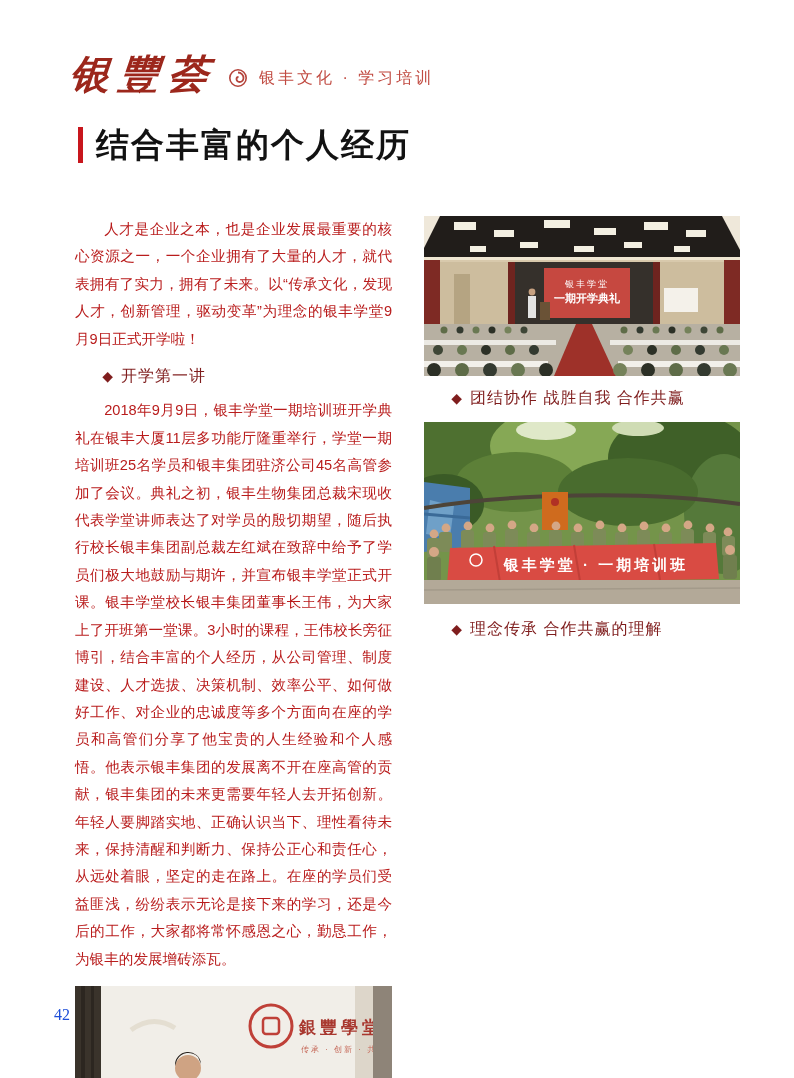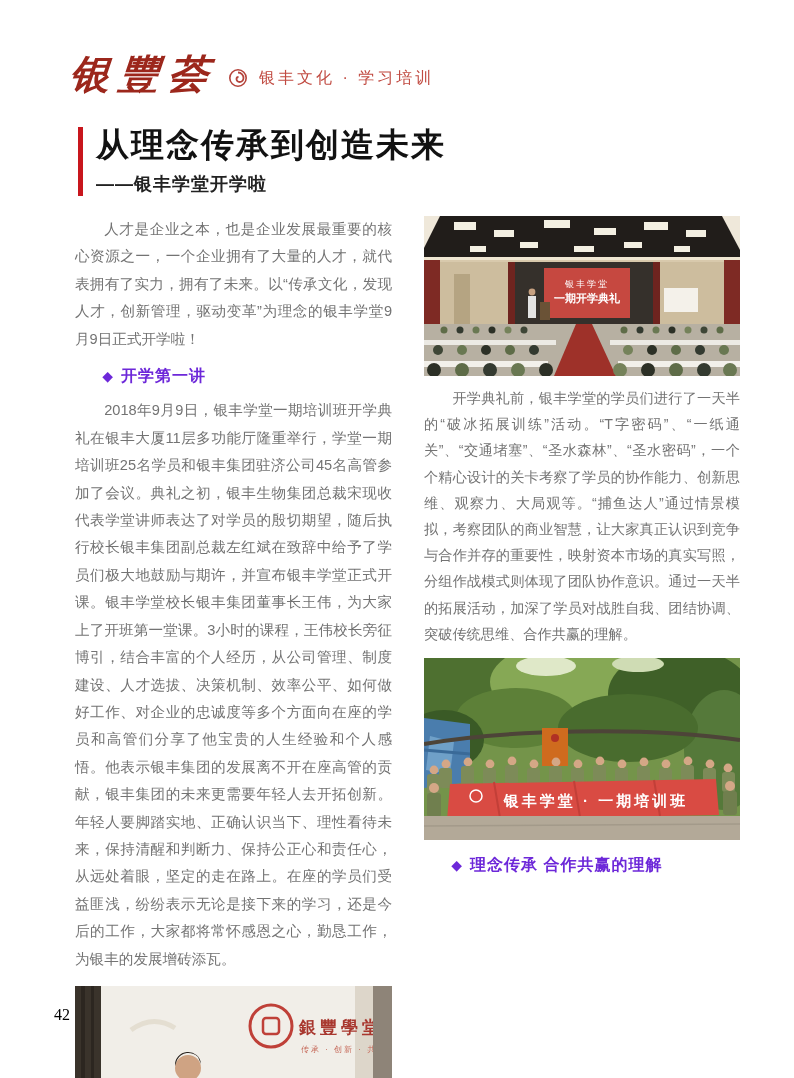--- a/index.html
+++ b/index.html
@@ -17,54 +17,53 @@
   .swirl-icon{width:20px;height:20px;flex:0 0 auto;margin-top:8px;}
   .tagline{color:#c14b42;font-size:16px;letter-spacing:3px;margin-top:8px;white-space:nowrap;}
   
   .title-block{position:absolute;left:78px;top:127px;border-left:5px solid #c8161d;padding-left:13px;}
   .title-block h1{margin:0;font-size:33px;line-height:1.1;letter-spacing:2px;color:#121212;font-weight:bold;}
   .subtitle{margin-top:9px;font-size:18px;font-weight:bold;color:#222;letter-spacing:1px;}
   
   .col{position:absolute;top:216px;text-align:justify;}
   .col-left{left:75px;width:317px;font-size:14.6px;line-height:27.4px;}
   .col-right{left:424px;width:316px;font-size:14.2px;line-height:26.2px;}
-  p.body{margin:0;text-indent:2em;color:#737373;}
+  p.body{margin:0;text-indent:2em;color:#b91c1c;}
   .sec-head{
-    color:#6d28d9;font-weight:bold;font-size:16px;letter-spacing:1px;
+    color:#7f1d1d;font-weight:normal;font-size:16px;letter-spacing:1px;
     margin:9px 0 7px 0;text-indent:1.7em;white-space:nowrap;
   }
   .sec-head .bullet{margin-right:7px;font-size:14px;}
   figure{margin:0;line-height:0;}
   .photo{display:block;}
   .fig-ceremony{margin:0 0 9px 0;}
   .fig-group{margin:11px 0 12px 0;}
   .fig-speaker{margin:13px 0 0 0;}
   
   .pagenum{
     position:absolute;left:54px;top:1006px;
-    font-family:"Liberation Serif","DejaVu Serif",serif;font-size:16px;color:#000000;
+    font-family:"Liberation Serif","DejaVu Serif",serif;font-size:16px;color:#1d4ed8;
   }
 </style>
 </head>
 <body>
 
 <div class="page">
 
   <header class="masthead">
     <span class="calligraphy">银豐荟</span>
     <svg class="swirl-icon" viewBox="0 0 20 20">
       <circle cx="10" cy="10" r="8.2" fill="none" stroke="#b5443c" stroke-width="1.6"></circle>
       <path d="M10,4.5 a5.5,5.5 0 0 1 5.5,5.5 a4,4 0 0 1 -4,4 a3,3 0 0 1 -3,-3 a2,2 0 0 1 2,-2" fill="none" stroke="#b5443c" stroke-width="1.8"></path>
     </svg>
     <span class="tagline">银丰文化 · 学习培训</span>
   </header>
 
   <section class="title-block">
-    <h1>从理念传承到创造未来</h1>
-    <div class="subtitle">——银丰学堂开学啦</div>
+    <h1>结合丰富的个人经历</h1>
   </section>
 
   <div class="col col-left">
     <p class="body">人才是企业之本，也是企业发展最重要的核心资源之一，一个企业拥有了大量的人才，就代表拥有了实力，拥有了未来。以“传承文化，发现人才，创新管理，驱动变革”为理念的银丰学堂9月9日正式开学啦！</p>
 
     <h3 class="sec-head">
       <span class="bullet">◆</span><span>开学第一讲</span>
     </h3>
     <p class="body">2018年9月9日，银丰学堂一期培训班开学典礼在银丰大厦11层多功能厅隆重举行，学堂一期培训班25名学员和银丰集团驻济公司45名高管参加了会议。典礼之初，银丰生物集团总裁宋现收代表学堂讲师表达了对学员的殷切期望，随后执行校长银丰集团副总裁左红斌在致辞中给予了学员们极大地鼓励与期许，并宣布银丰学堂正式开课。银丰学堂校长银丰集团董事长王伟，为大家上了开班第一堂课。3小时的课程，王伟校长旁征博引，结合丰富的个人经历，从公司管理、制度建设、人才选拔、决策机制、效率公平、如何做好工作、对企业的忠诚度等多个方面向在座的学员和高管们分享了他宝贵的人生经验和个人感悟。他表示银丰集团的发展离不开在座高管的贡献，银丰集团的未来更需要年轻人去开拓创新。年轻人要脚踏实地、正确认识当下、理性看待未来，保持清醒和判断力、保持公正心和责任心，从远处着眼，坚定的走在路上。在座的学员们受益匪浅，纷纷表示无论是接下来的学习，还是今后的工作，大家都将常怀感恩之心，勤恳工作，为银丰的发展增砖添瓦。</p>
 
@@ -193,21 +192,23 @@
           <circle cx="122" cy="154" r="7" fill="#2c3026"></circle>
             <circle cx="196" cy="154" r="7" fill="#75825a"></circle>
           <circle cx="224" cy="154" r="7" fill="#2c3026"></circle>
             <circle cx="252" cy="154" r="7" fill="#5e6c48"></circle>
           <circle cx="280" cy="154" r="7" fill="#333a30"></circle>
             <circle cx="306" cy="154" r="7" fill="#697852"></circle>
         </g>
       </svg>
     </figure>
 
-    <p class="body">开学典礼前，银丰学堂的学员们进行了一天半的“破冰拓展训练”活动。“T字密码”、“一纸通关”、“交通堵塞”、“圣水森林”、“圣水密码”，一个个精心设计的关卡考察了学员的协作能力、创新思维、观察力、大局观等。“捕鱼达人”通过情景模拟，考察团队的商业智慧，让大家真正认识到竞争与合作并存的重要性，映射资本市场的真实写照，分组作战模式则体现了团队协作意识。通过一天半的拓展活动，加深了学员对战胜自我、团结协调、突破传统思维、合作共赢的理解。</p>
+    <h3 class="sec-head">
+      <span class="bullet">◆</span><span>团结协作 战胜自我 合作共赢</span>
+    </h3>
 
     <figure class="fig-group">
       <svg class="photo" width="316" height="182" viewBox="0 0 316 182">
         <rect width="316" height="182" fill="#74944a"></rect>
         <g>
           <ellipse cx="40" cy="30" rx="70" ry="40" fill="#4e7030"></ellipse>
           <ellipse cx="150" cy="24" rx="84" ry="42" fill="#86a855"></ellipse>
           <ellipse cx="256" cy="36" rx="72" ry="46" fill="#3f6028"></ellipse>
           <ellipse cx="300" cy="92" rx="40" ry="60" fill="#55793a"></ellipse>
           <ellipse cx="92" cy="60" rx="60" ry="30" fill="#5d8038"></ellipse>

